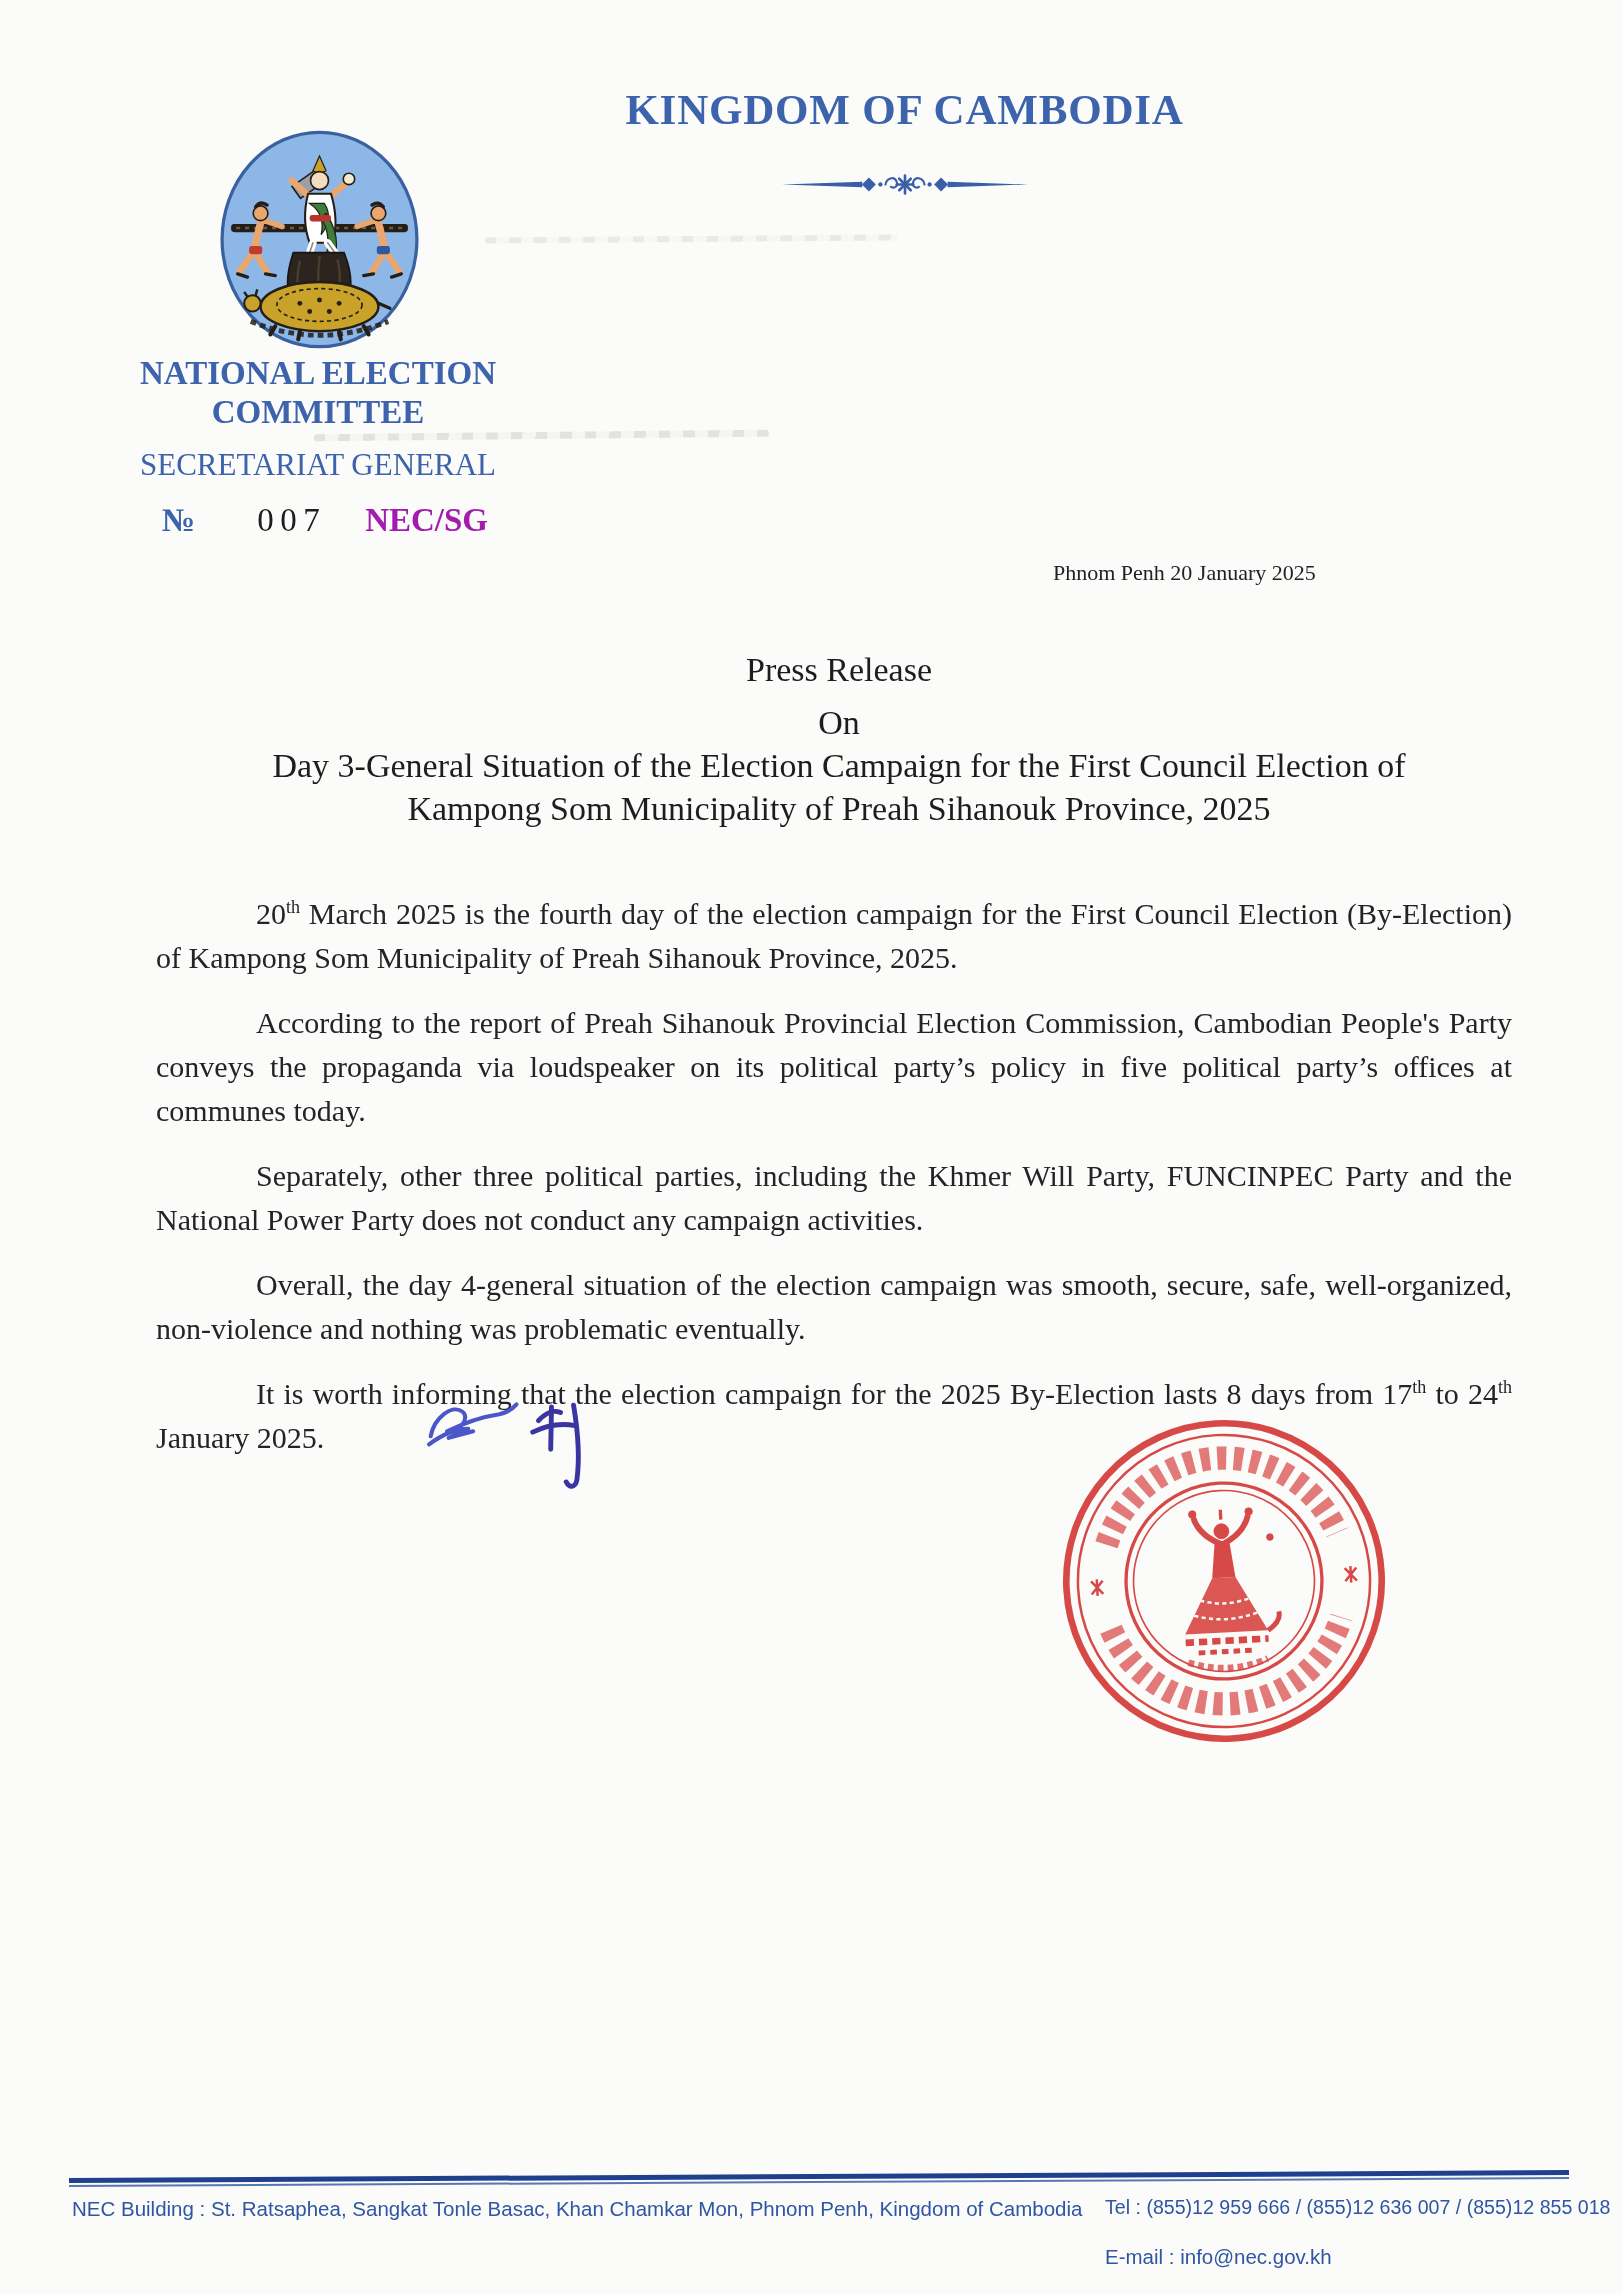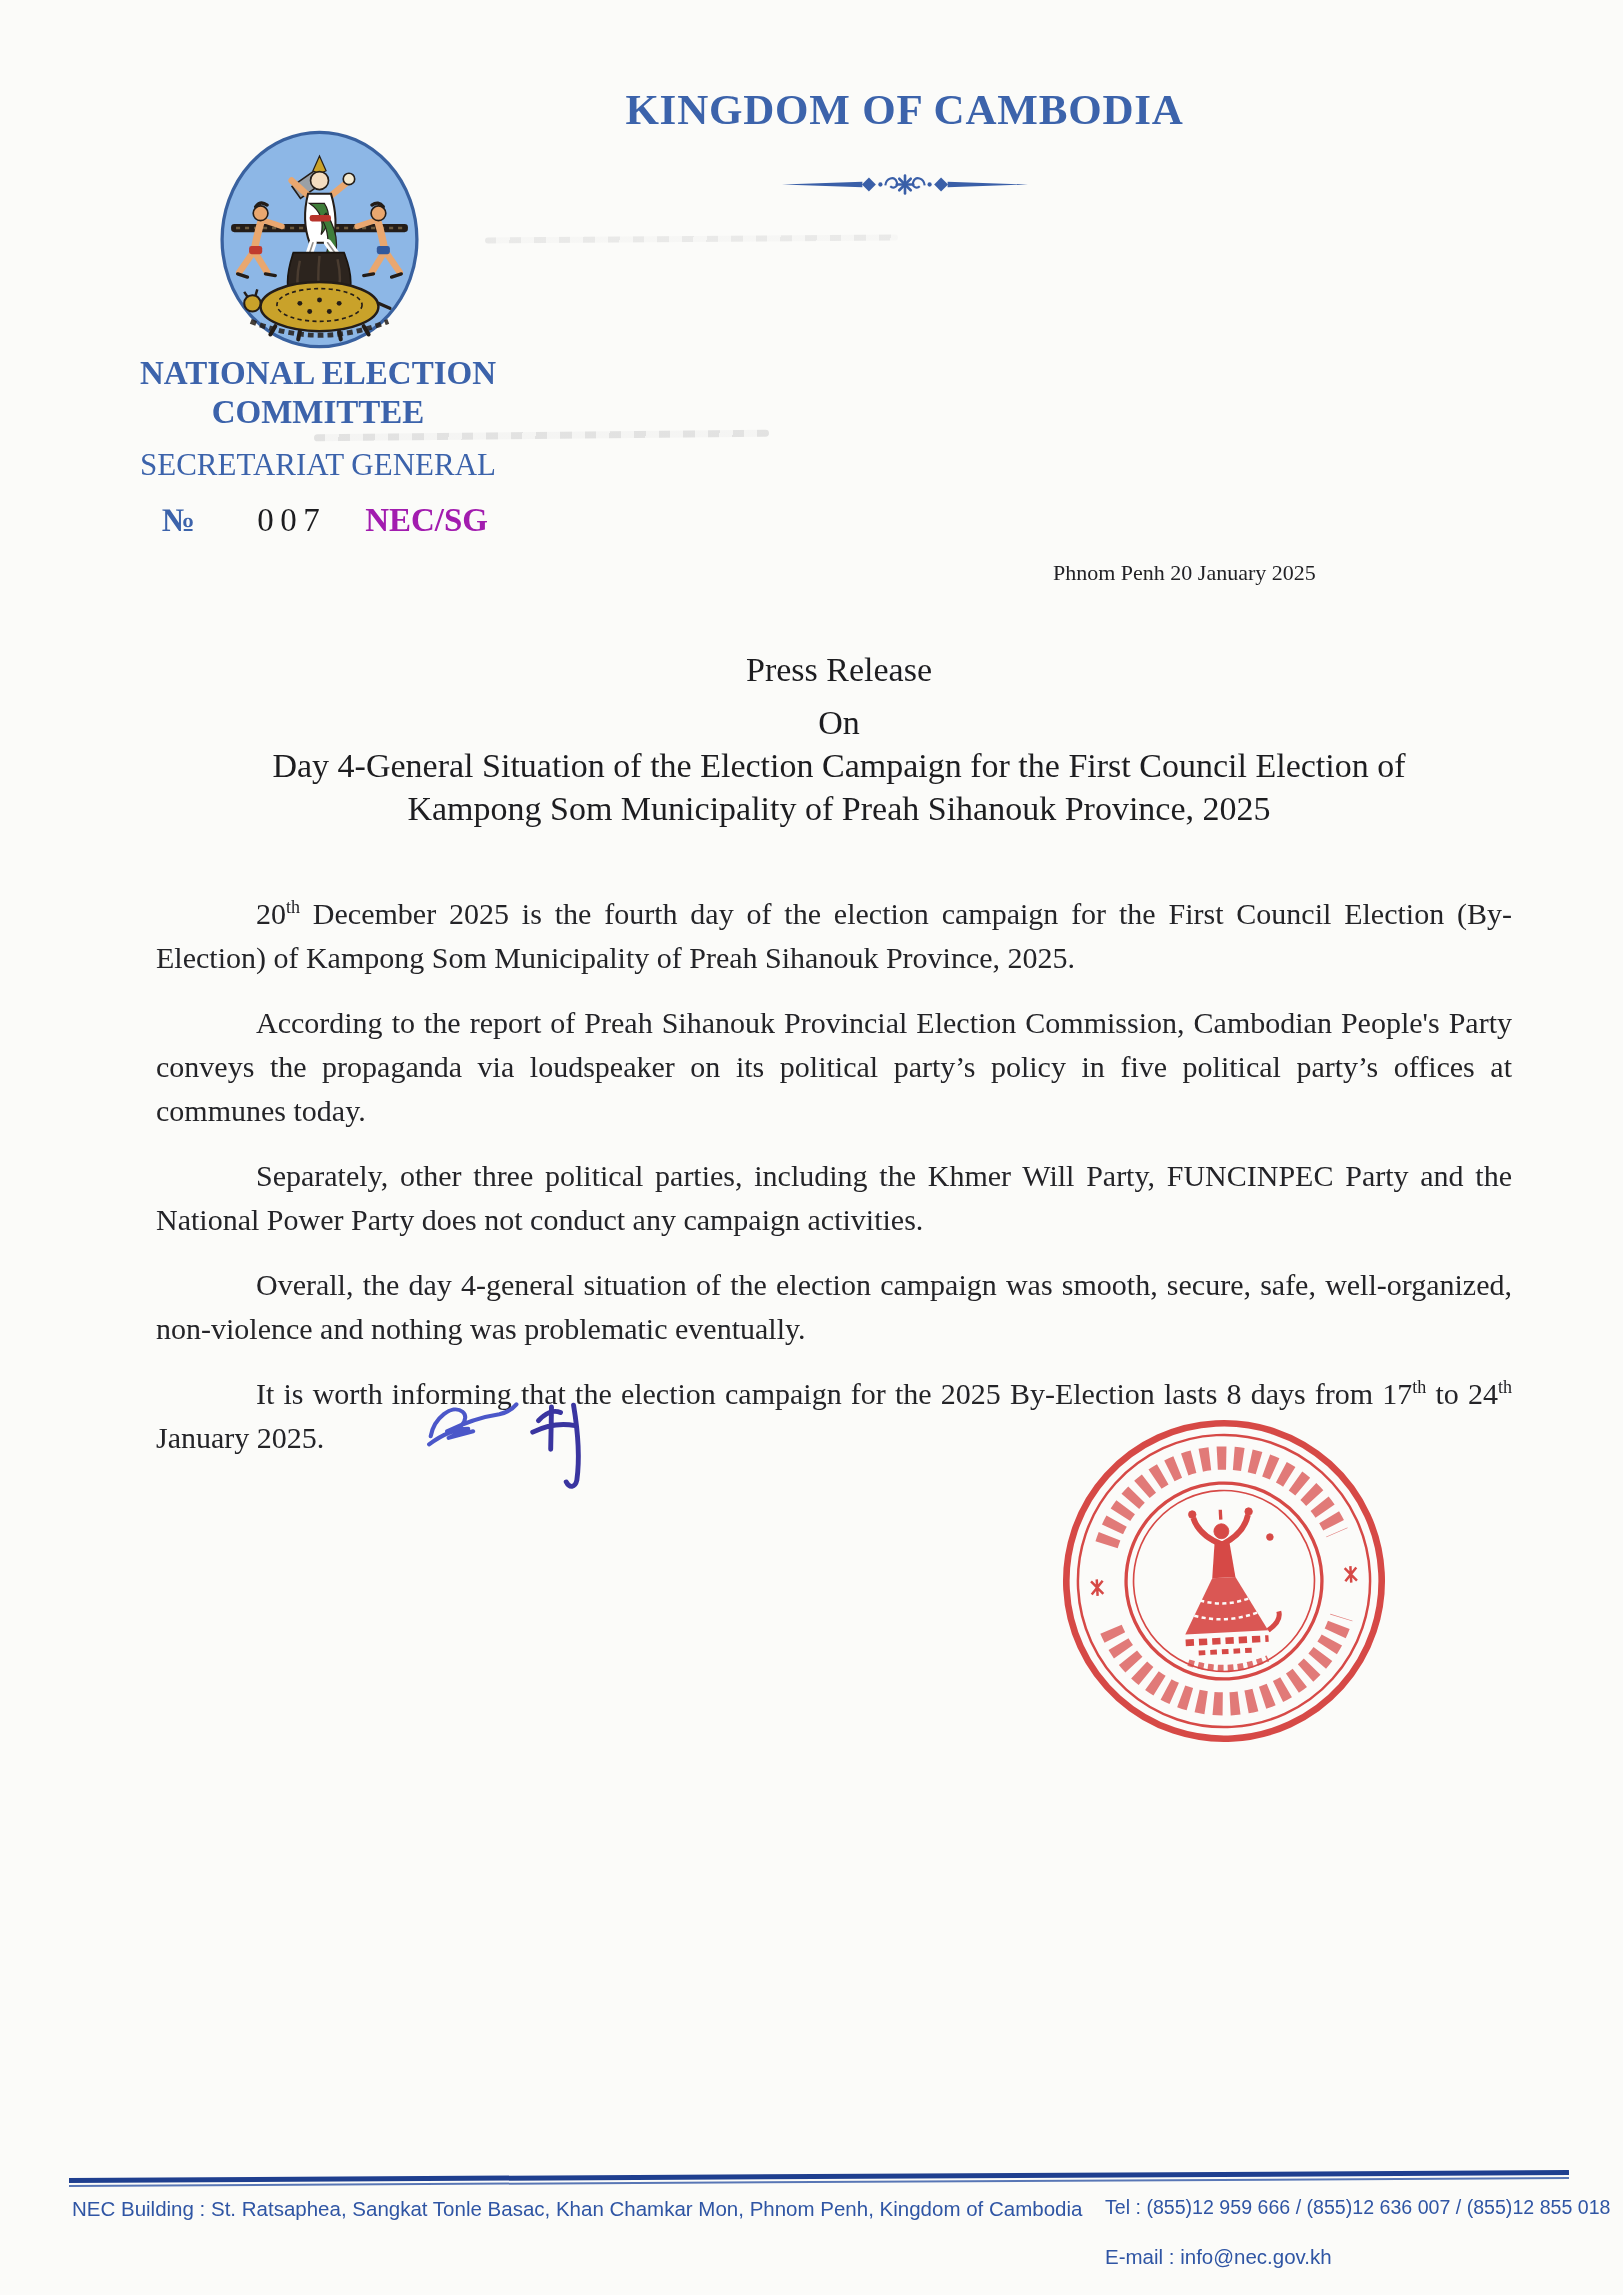--- a/index.html
+++ b/index.html
@@ -152,26 +152,26 @@
     <span class="doc-no-value">007</span>
     <span class="doc-no-suffix">NEC/SG</span>
   </div>
 </div>
 
 <div class="abs place-date">Phnom Penh 20 January 2025</div>
 
 <div class="abs title-block">
   <div class="title-main">Press Release</div>
   <div>On</div>
-  <div>Day 4-General Situation of the Election Campaign for the First Council Election of</div>
+  <div>Day 3-General Situation of the Election Campaign for the First Council Election of</div>
   <div>Kampong Som Municipality of Preah Sihanouk Province, 2025</div>
 </div>
 
 <div class="abs body-text">
-  <p><span>20</span><sup>th</sup><span> December 2025 is the fourth day of the election campaign for the First Council Election (By-Election) of Kampong Som Municipality of Preah Sihanouk Province, 2025.</span></p>
+  <p><span>20</span><sup>th</sup><span> March 2025 is the fourth day of the election campaign for the First Council Election (By-Election) of Kampong Som Municipality of Preah Sihanouk Province, 2025.</span></p>
   <p>According to the report of Preah Sihanouk Provincial Election Commission, Cambodian People's Party conveys the propaganda via loudspeaker on its political party’s policy in five political party’s offices at communes today.</p>
   <p>Separately, other three political parties, including the Khmer Will Party, FUNCINPEC Party and the National Power Party does not conduct any campaign activities.</p>
   <p>Overall, the day 4-general situation of the election campaign was smooth, secure, safe, well-organized, non-violence and nothing was problematic eventually.</p>
   <p><span>It is worth informing that the election campaign for the 2025 By-Election lasts 8 days from 17</span><sup>th</sup><span> to 24</span><sup>th</sup><span> January 2025.</span></p>
 </div>
 
 <div class="abs signature">
   <svg width="193" height="111" viewBox="0 0 236 136">
     <g fill="none" stroke-linecap="round" stroke-linejoin="round">
       <path d="M8,64 C12,42 34,24 47,34 C57,42 42,60 28,58 C48,48 72,40 92,37 C102,35 108,31 113,25 M6,74 C22,62 38,55 54,55 L30,66 L60,58" stroke="#4b57c9" stroke-width="5"></path>

